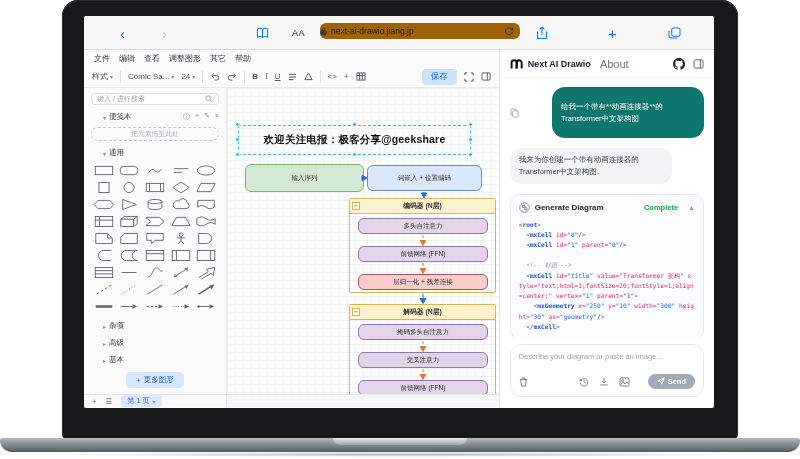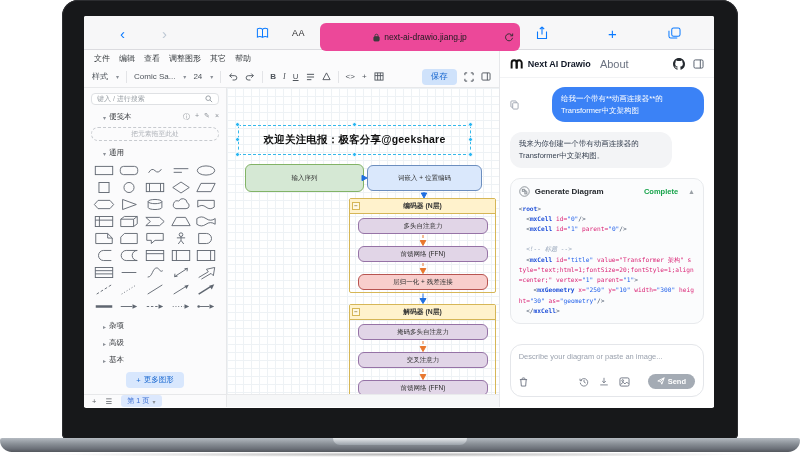--- a/index.html
+++ b/index.html
@@ -12,32 +12,32 @@
   .mac-label { position:absolute; left:0; right:0; bottom:12px; text-align:center; font-size:7.5px; color:#9a9aa0; letter-spacing:.3px; }
   .base { position:absolute; left:0; top:438px; width:800px; height:14px; background:linear-gradient(180deg,#b4bac1 0%,#8b9198 40%,#6d727a 75%,#53575d 100%); border-radius:3px 3px 16px 16px; }
   .notch { position:absolute; left:333px; top:438px; width:134px; height:7px; background:linear-gradient(180deg,#e7eaed,#9aa1a9); border-radius:0 0 8px 8px; }
   .base-shadow { position:absolute; left:40px; top:452px; width:720px; height:5px; background:radial-gradient(ellipse at center, rgba(0,0,0,.28), rgba(0,0,0,0) 70%); }
 
   
   .browser-bar { position:relative; height:34px; background:#f7f7f8; border-bottom:1px solid #dbdbdf; }
   .bi { position:absolute; top:0; height:34px; display:flex; align-items:center; color:#0a7aff; }
   .nav-back { left:36px; font-size:15px; }
   .nav-fwd { left:78px; font-size:15px; color:#bcc7d3; }
-  .url-pill { position:absolute; left:236px; top:7px; width:200px; height:28px; background:#ec4899; border-radius:6px; display:flex; align-items:center; justify-content:center; gap:4px; font-size:8.5px; color:#1c1c1e; }
+  .url-pill { position:absolute; left:236px; top:7px; width:200px; height:16px; background:#a16207; border-radius:6px; display:flex; align-items:center; gap:4px; font-size:8.5px; color:#1c1c1e; }
   .url-pill .reload { position:absolute; right:6px; }
   .aa { color:#2c2c2e; font-size:9px; letter-spacing:.5px; }
   svg.ic { display:block; }
 
   
   .app { display:flex; height:357px; background:#fff; }
   .drawio { width:416px; display:flex; flex-direction:column; background:#fbfbfc; min-width:0; }
   .menubar { height:16px; display:flex; align-items:center; gap:9px; padding:0 10px; font-size:8px; color:#3c4044; }
   .toolbar { height:22px; display:flex; align-items:center; gap:7px; padding:0 8px; font-size:8px; color:#4e545b; border-bottom:1px solid #e7e8ea; }
   .tb-sep { width:1px; height:12px; background:#e3e4e7; }
-  .tb-dd { display:flex; align-items:center; gap:8px; }
+  .tb-dd { display:flex; align-items:center; gap:2px; }
   .caret { font-size:6px; color:#8b9097; }
   .tb-b { font-weight:bold; } .tb-i { font-style:italic; font-family:"Liberation Serif",serif; } .tb-u { text-decoration:underline; }
   .save-btn { margin-left:auto; background:#cfe2fb; color:#1766cf; border-radius:4px; padding:2px 9px; font-size:8.5px; }
   .drawio-body { flex:1; display:flex; min-height:0; }
 
   
   .sidebar { width:143px; border-right:1px solid #e7e8ea; background:#fbfbfc; padding:5px 7px 0; font-size:7.5px; color:#4d5156; display:flex; flex-direction:column; }
   .search-box { height:15px; border:1px solid #dfe1e4; background:#fff; border-radius:4px; display:flex; align-items:center; justify-content:space-between; padding:0 5px; color:#9aa0a6; font-size:7px; }
   .side-sec { margin-top:7px; display:flex; align-items:center; gap:3px; color:#34373b; font-size:7.5px;margin-left:12px; }
   .side-sec .sp-icons { margin-left:auto; display:flex; gap:5px; color:#8b9097; font-size:7px; }
@@ -70,21 +70,21 @@
 
   
   .ai-panel { width:216px; border-left:1px solid #e6e7ea; background:#fff; display:flex; flex-direction:column; min-width:0; }
   .ai-header { height:28px; display:flex; align-items:center; gap:5px; padding:0 10px; border-bottom:1px solid #f2f3f5; }
   .ai-title { font-size:9px; font-weight:700; color:#111827; white-space:nowrap; }
   .ai-about { margin-left:4px; font-size:11px; color:#6b7280; }
   .ai-hicons { margin-left:auto; display:flex; align-items:center; gap:8px; color:#1f2328; }
   .chat { flex:1; padding:9px 10px 0; min-height:0; overflow:hidden; }
   .user-row { display:flex; align-items:center; gap:6px; }
   .copy-ic { color:#9ca3af; flex:0 0 auto; }
-  .bubble-user { margin-left:auto; max-width:152px; background:#3b82f6; color:#fff; border-radius:13px; padding:6px 9px; font-size:7.5px; line-height:1.55; }
+  .bubble-user { margin-left:auto; max-width:152px; background:#0f766e; color:#fff; border-radius:13px; padding:14px 9px; font-size:7.5px; line-height:1.55; }
   .bubble-ai { margin-top:10px; max-width:162px; background:#f3f4f6; color:#374151; border-radius:12px; padding:6px 9px; font-size:7.5px; line-height:1.55; width:max-content; }
   .tool-card { margin-top:10px; border:1px solid #e8eaed; background:#fbfcfd; border-radius:10px; padding:7px 8px; }
   .tool-head { display:flex; align-items:center; gap:5px; }
   .tool-label { font-size:8px; font-weight:600; color:#1f2328; }
   .tool-status { margin-left:auto; font-size:7.5px; font-weight:600; color:#16a34a; }
   .tool-chevron { color:#9aa0a6; font-size:7px; margin-left:5px; }
   .tool-code { margin-top:7px; font-family:"DejaVu Sans Mono","Liberation Mono",monospace; font-size:6.2px; line-height:1.65; color:#475569; white-space:pre-wrap; word-break:break-all; }
   .c-tag { color:#1d4ed8; font-weight:600; }
   .c-attr { color:#db2777; }
   .c-val { color:#2563eb; }

